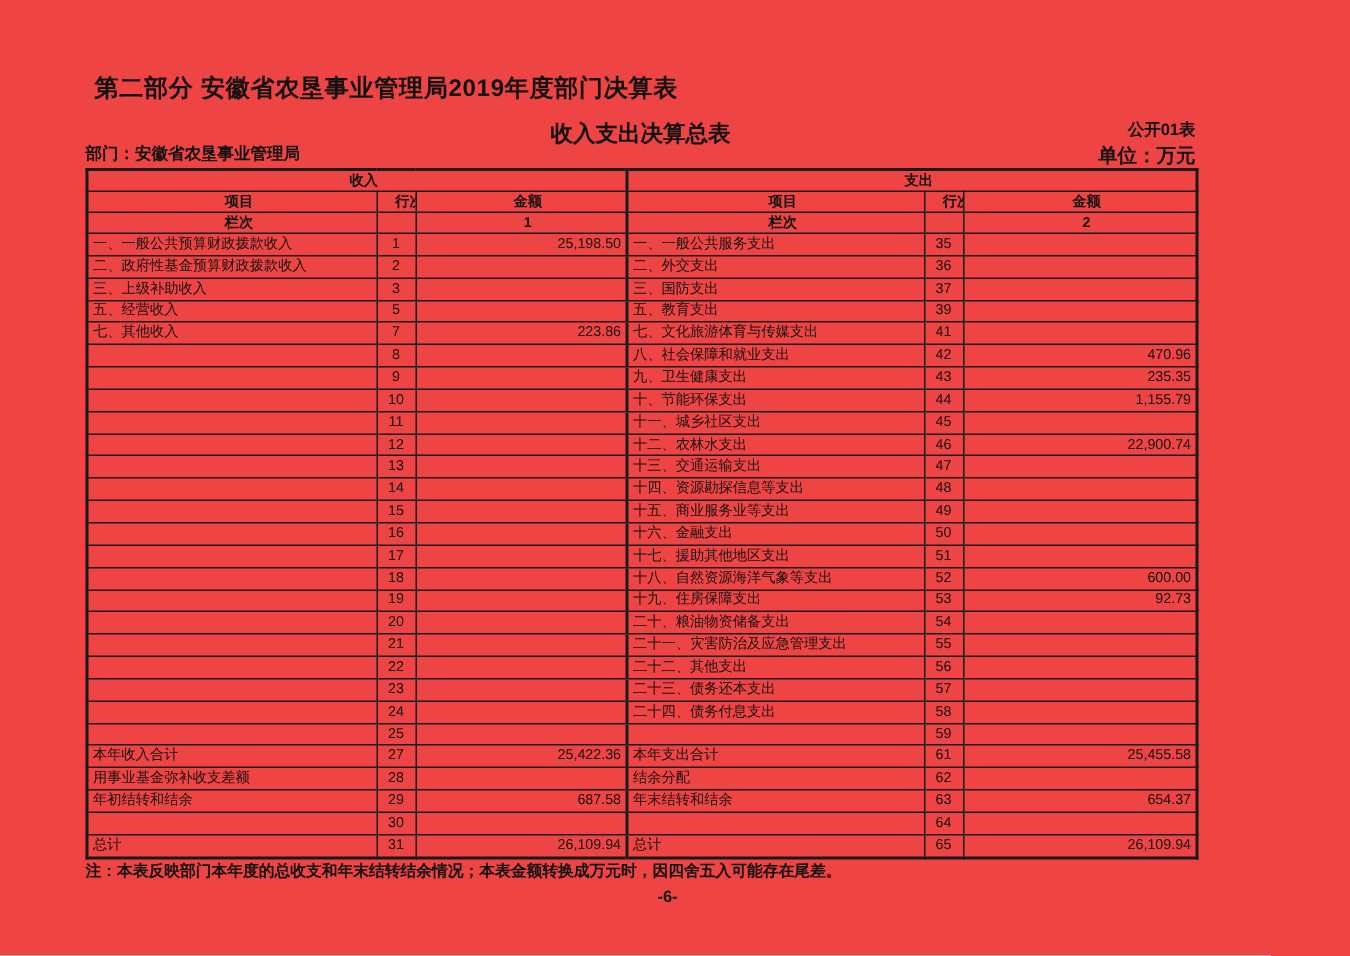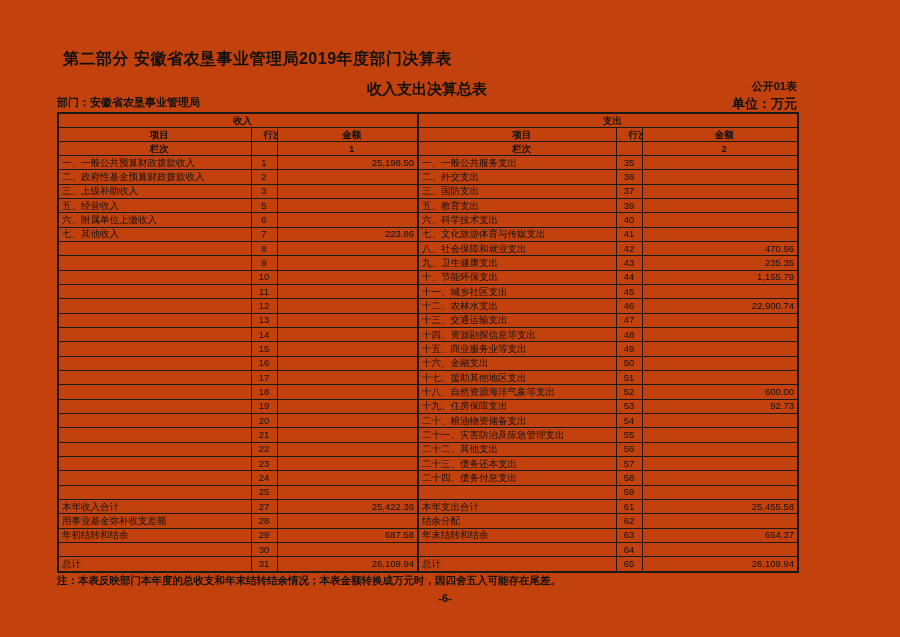--- a/index.html
+++ b/index.html
@@ -1,18 +1,18 @@
 <!DOCTYPE html>
 <html><head>
 <meta charset="utf-8">
 <style>
   html,body { margin:0; padding:0; background:#e8e8e8; }
   .page {
     position:relative; width:900px; height:637px; margin:0 auto;
-    background:#c2410c; color:#111;
+    background:#ef4444; color:#111;
     font-family:"Liberation Sans","DejaVu Sans",sans-serif;
     overflow:hidden;
   }
   .doc-title {
     position:absolute; left:63px; top:49px;
     font-size:16px; font-weight:bold; letter-spacing:0.5px; white-space:nowrap;
   }
   .doc-subtitle {
     position:absolute; left:57px; top:80px; width:740px;
     text-align:center; font-size:15px; font-weight:bold;
@@ -121,28 +121,20 @@
         </tr>
         <tr>
           <td class="item">五、经营收入</td>
           <td class="line">5</td>
           <td class="amount"></td>
           <td class="item sec-start">五、教育支出</td>
           <td class="line">39</td>
           <td class="amount"></td>
         </tr>
         <tr>
-          <td class="item">六、附属单位上缴收入</td>
-          <td class="line">6</td>
-          <td class="amount"></td>
-          <td class="item sec-start">六、科学技术支出</td>
-          <td class="line">40</td>
-          <td class="amount"></td>
-        </tr>
-        <tr>
           <td class="item">七、其他收入</td>
           <td class="line">7</td>
           <td class="amount">223.86</td>
           <td class="item sec-start">七、文化旅游体育与传媒支出</td>
           <td class="line">41</td>
           <td class="amount"></td>
         </tr>
         <tr>
           <td class="item"></td>
           <td class="line">8</td>

